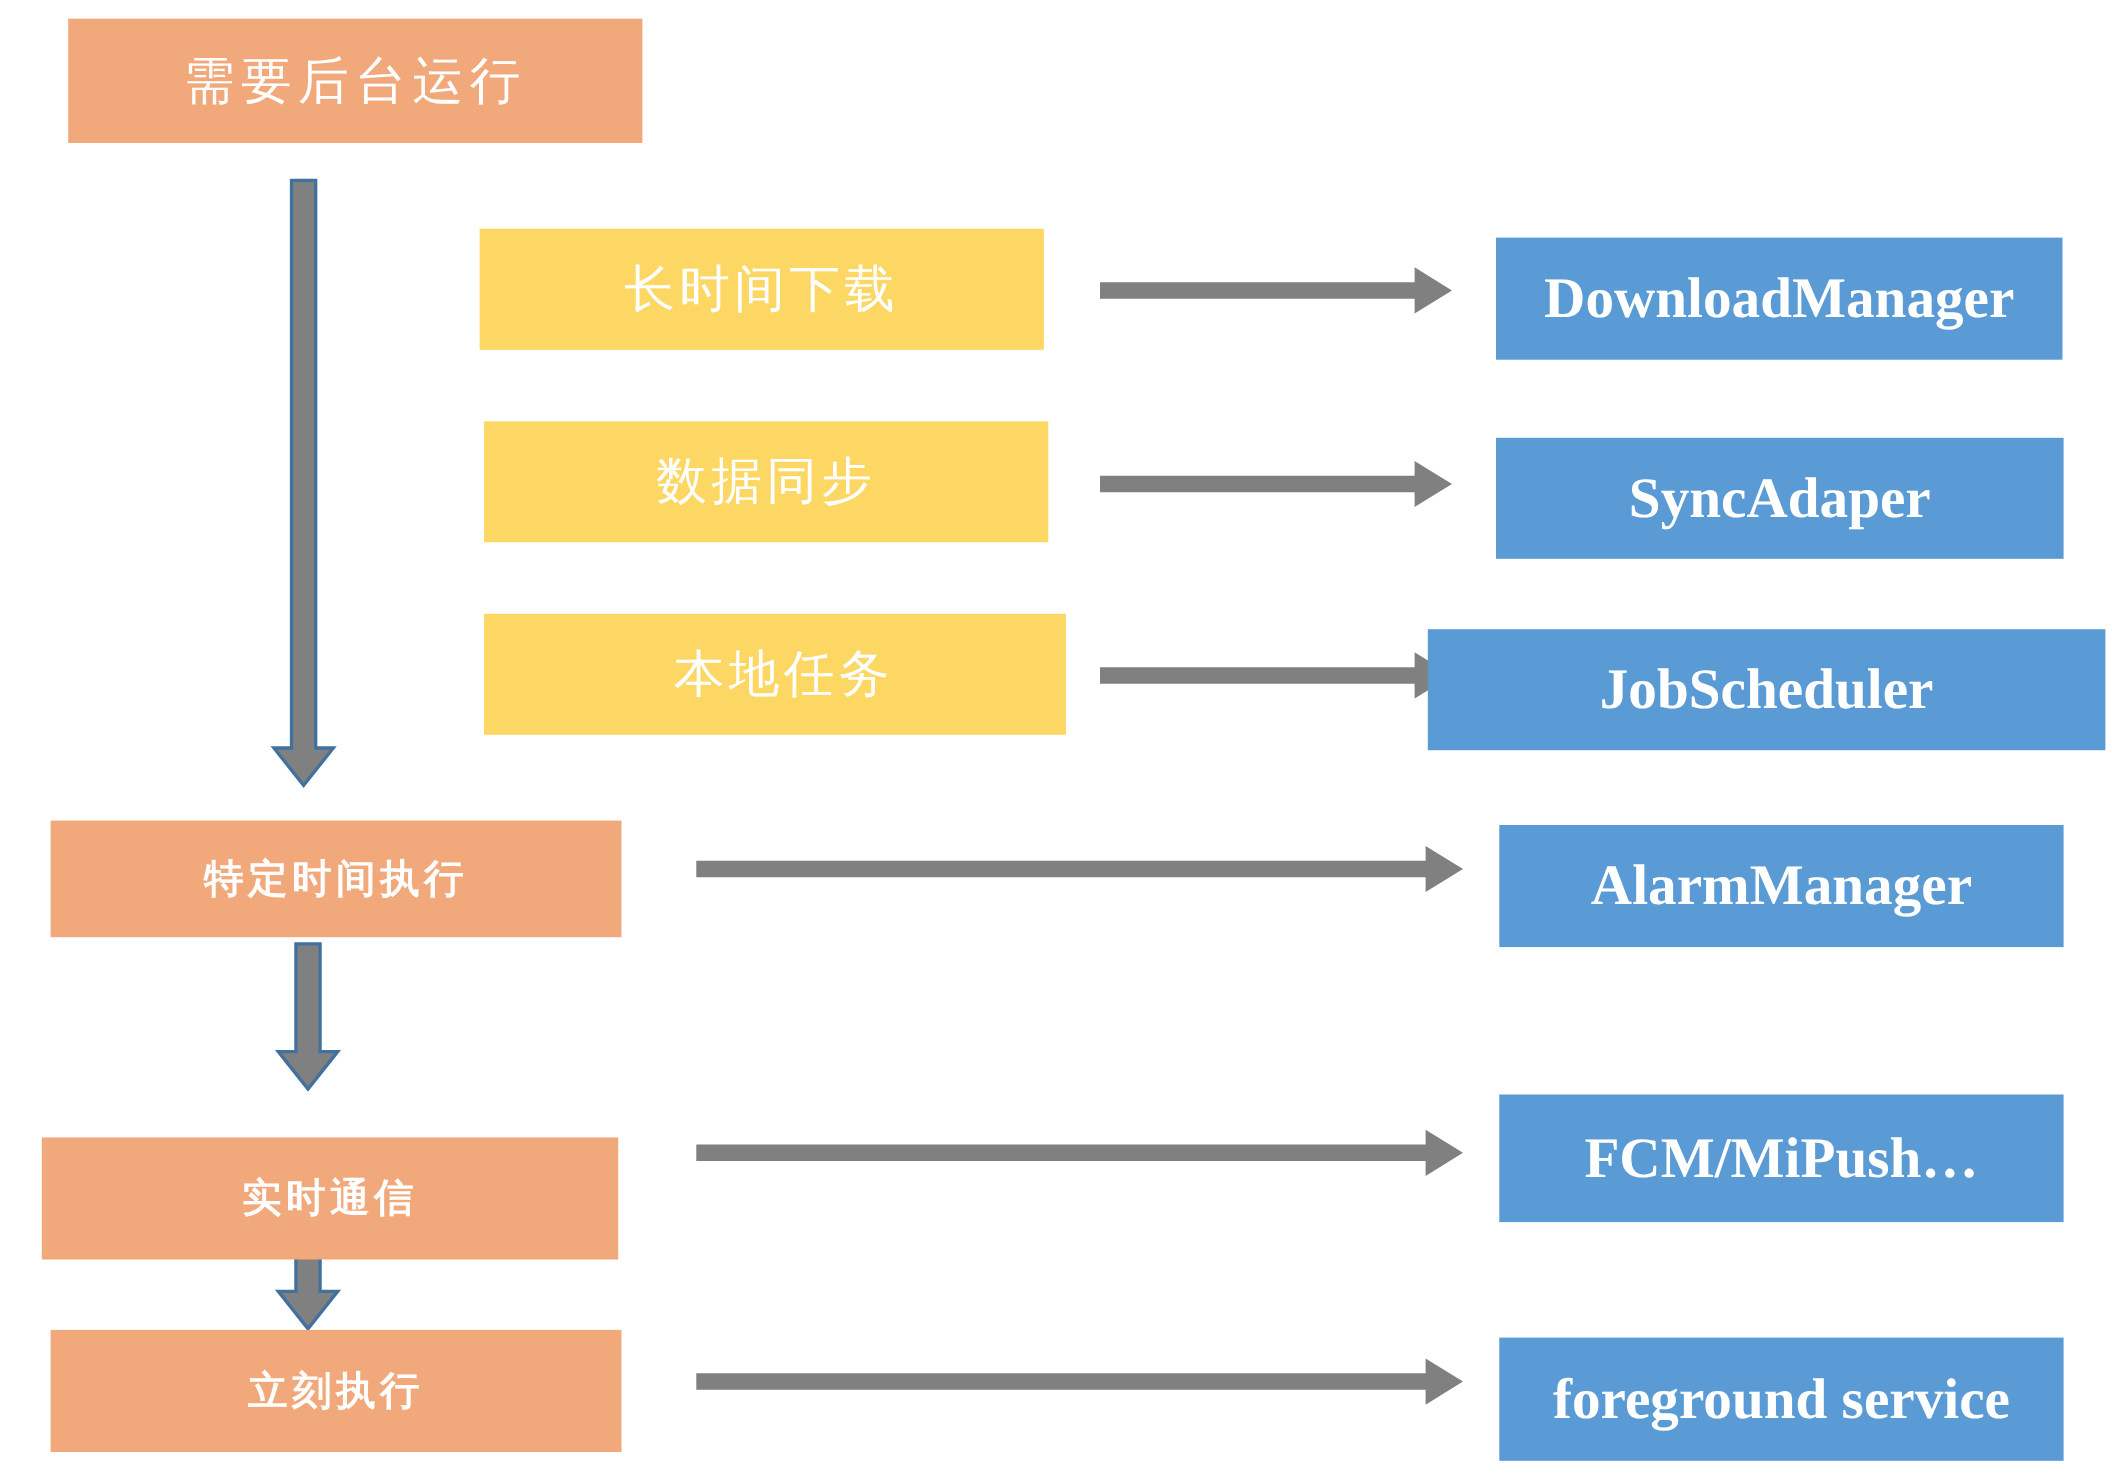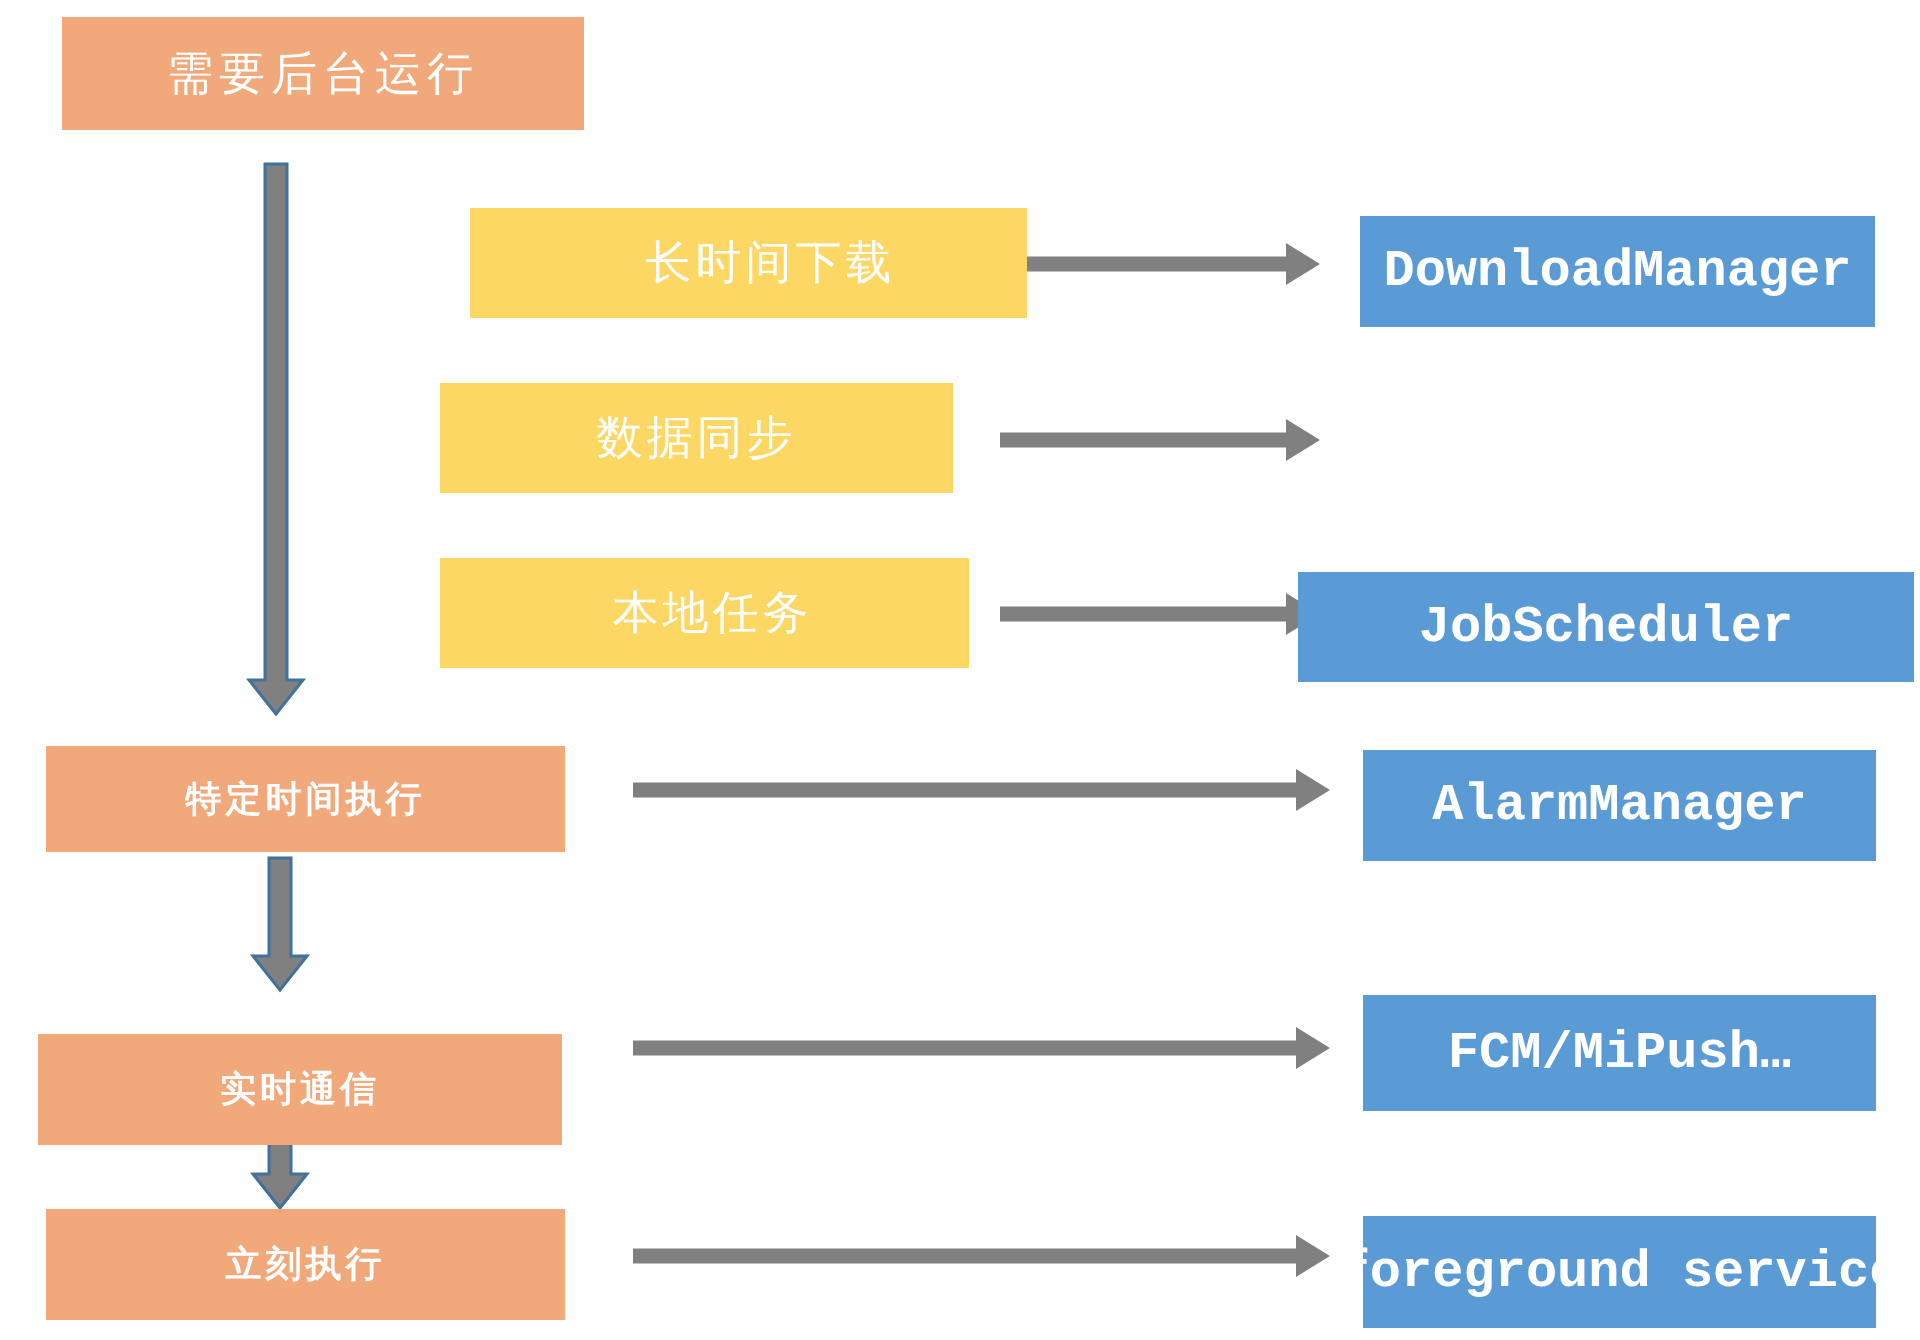--- a/index.html
+++ b/index.html
@@ -43,21 +43,21 @@
     letter-spacing: 4px;
   }
   .box.yellow {
     background: var(--yellow, #FDD763);
     font-family: "Liberation Serif", "DejaVu Serif", serif;
     font-size: 46px;
     letter-spacing: 4px;
   }
   .box.blue {
     background: var(--blue, #5B9BD5);
-    font-family: Liberation Mono, monospace;
+    font-family: Liberation Serif, serif;
     font-weight: bold;
     font-size: 52px;
   }
   .h-arrow {
     fill: var(--arrow, #808080);
     stroke: none;
   }
   .v-arrow {
     fill: var(--arrow, #7F7F7F);
     stroke: var(--arrow-outline, #41719C);
@@ -79,27 +79,28 @@
     <polygon class="h-arrow" points="1000,256.5 1286,256.5 1286,243 1320,264 1286,285 1286,271.5 1000,271.5"></polygon>
     <polygon class="h-arrow" points="1000,432.5 1286,432.5 1286,419 1320,440 1286,461 1286,447.5 1000,447.5"></polygon>
     <polygon class="h-arrow" points="1000,606.5 1286,606.5 1286,593 1320,614 1286,635 1286,621.5 1000,621.5"></polygon>
     <polygon class="h-arrow" points="633,782.5 1296,782.5 1296,769 1330,790 1296,811 1296,797.5 633,797.5"></polygon>
     <polygon class="h-arrow" points="633,1040.5 1296,1040.5 1296,1027 1330,1048 1296,1069 1296,1055.5 633,1055.5"></polygon>
     <polygon class="h-arrow" points="633,1248.5 1296,1248.5 1296,1235 1330,1256 1296,1277 1296,1263.5 633,1263.5"></polygon>
   </svg>
 
   <div class="box orange" style="left:62px; top:17px; width:522px; height:113px;">需要后台运行</div>
 
-  <div class="box yellow" style="left:470px; top:208px; width:513px; height:110px;padding-left:44px;">长时间下载</div>
+  <div class="box yellow" style="left:436px; top:208px; width:513px; height:110px;">长时间下载</div>
   <div class="box yellow" style="left:440px; top:383px; width:513px; height:110px;">数据同步</div>
   <div class="box yellow" style="left:440px; top:558px; width:513px; height:110px;padding-left:16px;">本地任务</div>
 
   <div class="box orange bold-cn" style="left:46px; top:746px; width:519px; height:106px;">特定时间执行</div>
   <div class="box orange bold-cn" style="left:38px; top:998px; width:524px; height:111px;margin-top:36px;">实时通信</div>
   <div class="box orange bold-cn" style="left:46px; top:1209px; width:519px; height:111px;">立刻执行</div>
 
   <div class="box blue" style="left:1360px; top:216px; width:515px; height:111px;">DownloadManager</div>
+  <div class="box blue" style="left:1360px; top:398px; width:516px; height:110px;">SyncAdaper</div>
   <div class="box blue" style="left:1298px; top:572px; width:616px; height:110px;">JobScheduler</div>
   <div class="box blue" style="left:1363px; top:750px; width:513px; height:111px;">AlarmManager</div>
   <div class="box blue" style="left:1363px; top:995px; width:513px; height:116px;">FCM/MiPush…</div>
   <div class="box blue" style="left:1363px; top:1216px; width:513px; height:112px;">foreground service</div>
 
 </div>
 
 </body></html>

